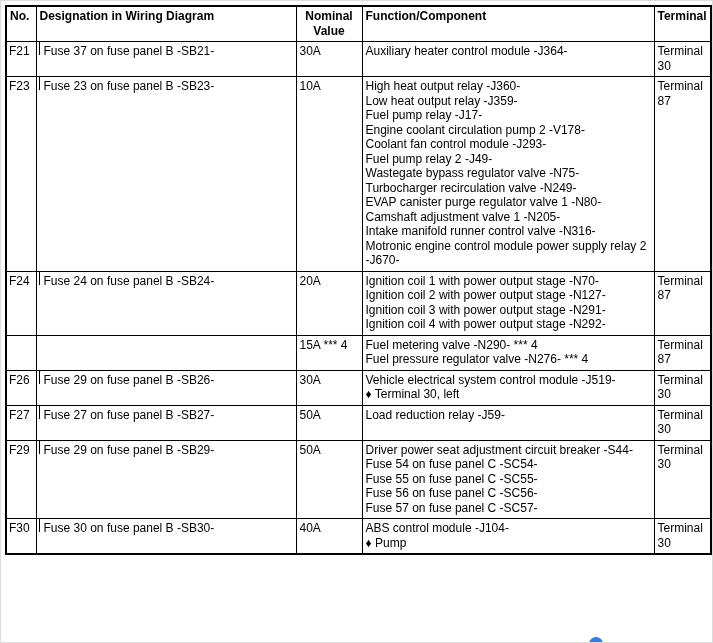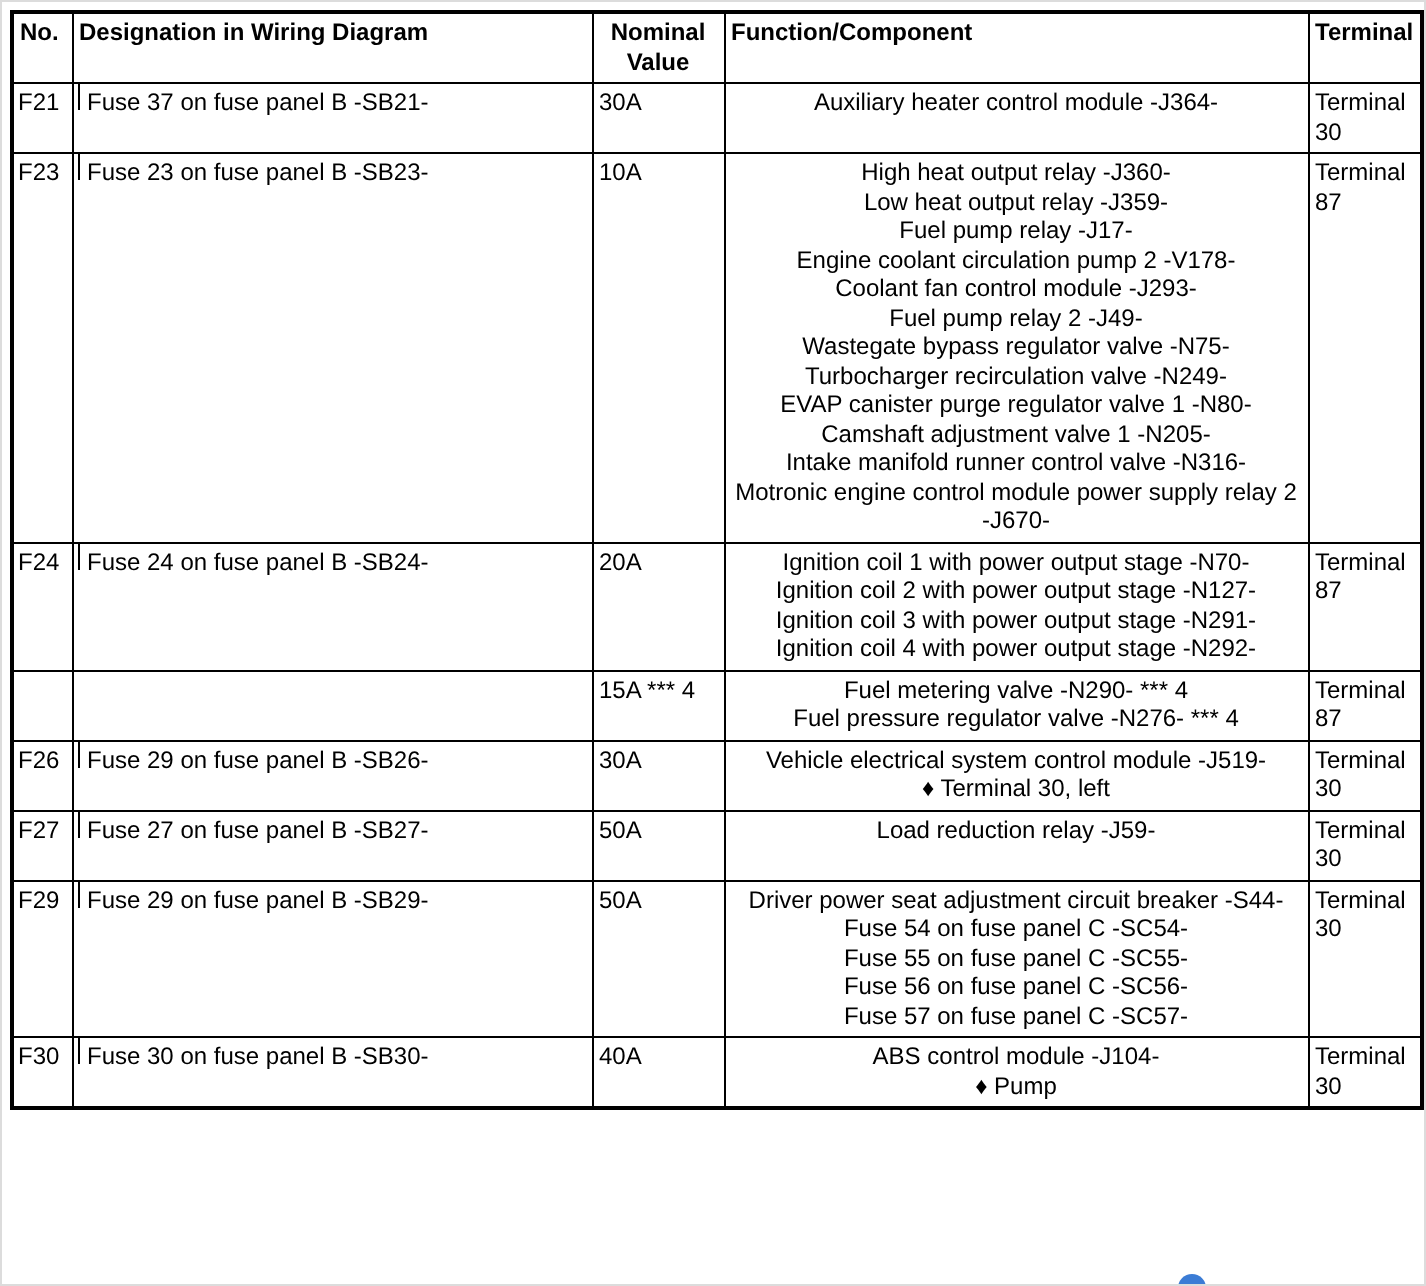--- a/index.html
+++ b/index.html
@@ -33,21 +33,21 @@
     padding: 2px 3px 3px 3px;
     font-size: 12px;
     line-height: 14.5px;
     color: #000;
     overflow: hidden;
   }
 
   .fuse-table th { font-weight: bold; }
   .fuse-table th.center { text-align: center; }
 
-  .fuse-table td[data-field="function"] { white-space: pre-line; text-align: center; }
+  .fuse-table td[data-field="function"] { white-space: pre-line; }
 
   .fuse-table td[data-field="designation"] {
     position: relative;
     padding-left: 7px;
   }
   
   .fuse-table td[data-field="designation"]:not(:empty)::before {
     content: "";
     position: absolute;
     left: 2px;

